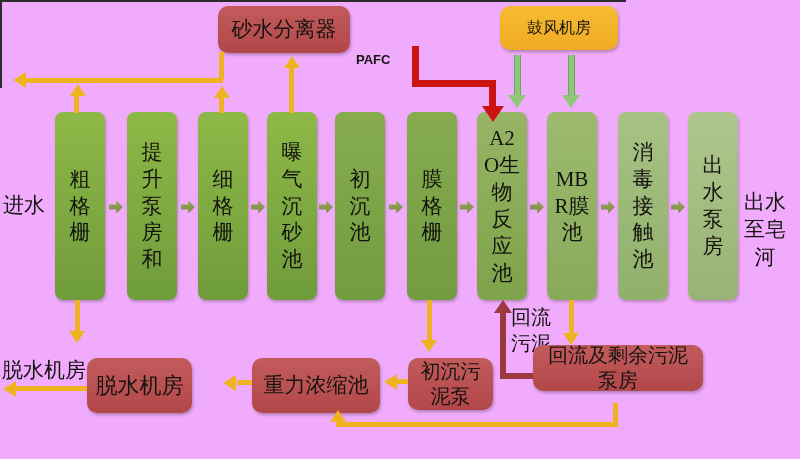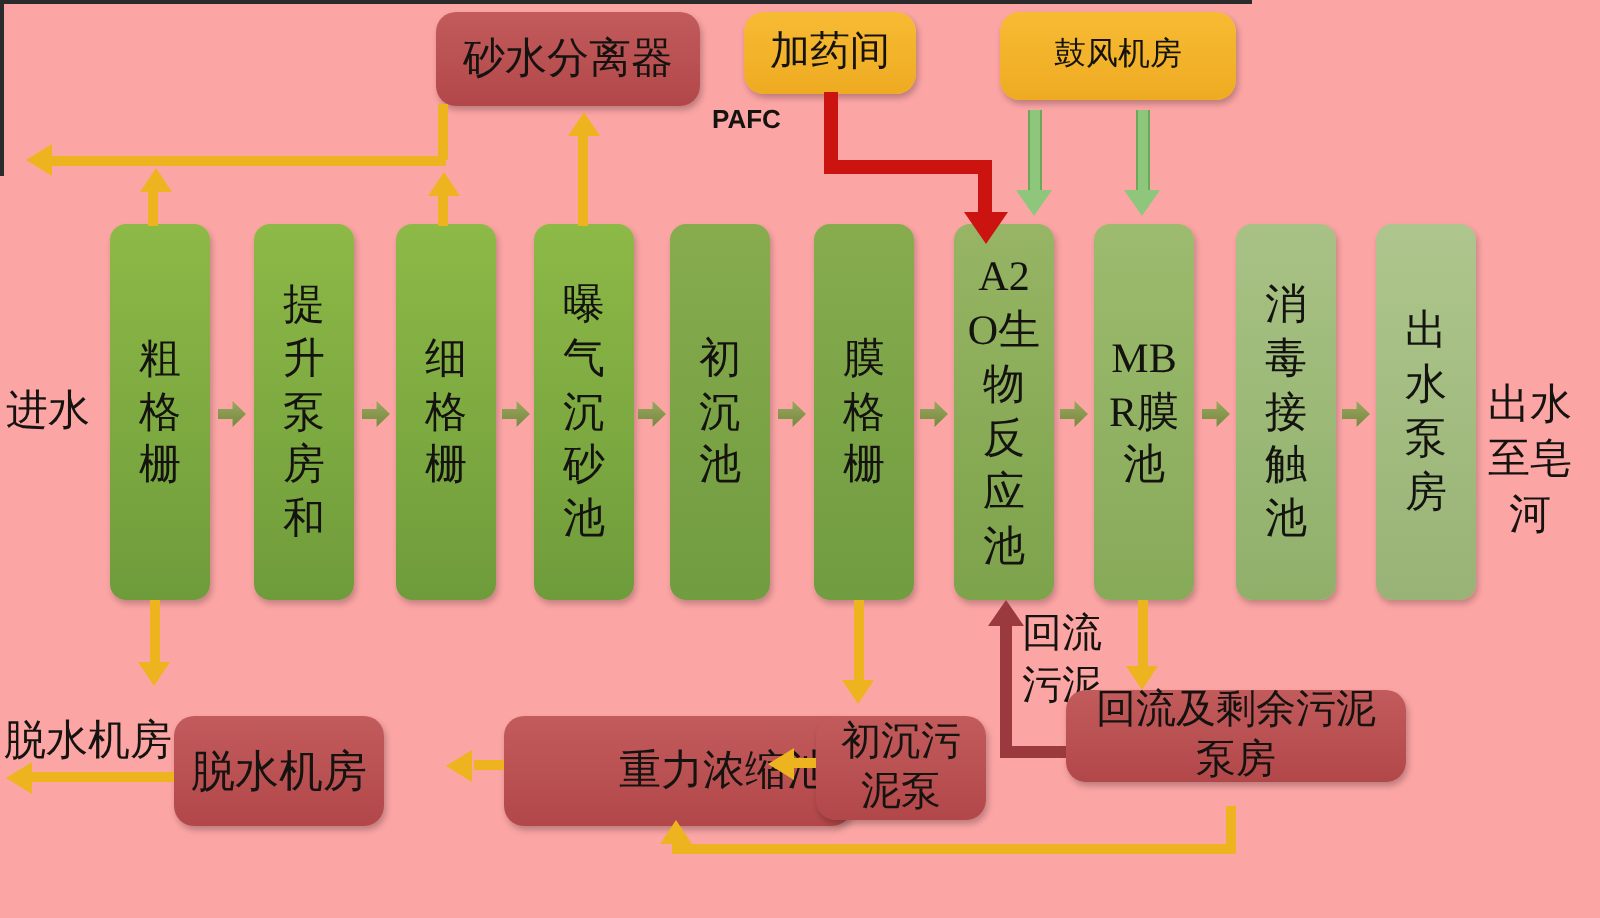--- a/index.html
+++ b/index.html
@@ -1,17 +1,17 @@
 <!DOCTYPE html>
 <html><head>
 <meta charset="utf-8">
 <style>
   html,body{margin:0;padding:0;}
   .canvas{
-    position:relative;width:800px;height:459px;background:#fca5a5;overflow:hidden;
+    position:relative;width:800px;height:459px;background:#f0abfc;overflow:hidden;
     font-family:"Liberation Serif","DejaVu Serif",serif;color:#151310;text-decoration:underline;
   }
   
   .frame-top{position:absolute;left:0;top:0;width:626px;height:2px;background:#2b2b2b;}
   .frame-left{position:absolute;left:0;top:0;width:2px;height:88px;background:#2b2b2b;}
 
   
   .gnode{
     position:absolute;top:112px;width:50px;height:188px;border-radius:8px;
     display:flex;align-items:center;justify-content:center;
@@ -66,23 +66,20 @@
 <body>
 
 <div class="canvas">
 
   <div class="frame-top"></div>
   <div class="frame-left"></div>
 
   <div class="rbox" style="left:218px;top:6px;width:132px;height:47px;">
     <span class="blabel">砂水分离器</span>
   </div>
-  <div class="ybox" style="left:372px;top:6px;width:86px;height:41px;font-size:20px;">
-    <span class="blabel">加药间</span>
-  </div>
   <div class="ybox" style="left:500px;top:6px;width:118px;height:44px;font-size:16px;">
     <span class="blabel">鼓风机房</span>
   </div>
 
   <div class="tlabel" style="left:3px;top:192px;">进水</div>
   <div class="tlabel" style="left:744px;top:189px;text-align:center;">出水
 至皂
 河</div>
   <div class="tlabel" style="left:2px;top:357px;">脱水机房</div>
   <div class="tlabel pafc" style="left:356px;top:52px;">PAFC</div>
@@ -156,21 +153,21 @@
   <div class="carrow" style="left:319px;"></div>
   <div class="carrow" style="left:389px;"></div>
   <div class="carrow" style="left:460px;"></div>
   <div class="carrow" style="left:530px;"></div>
   <div class="carrow" style="left:601px;"></div>
   <div class="carrow" style="left:671px;"></div>
 
   <div class="rbox" style="left:87px;top:358px;width:105px;height:55px;font-size:22px;">
     <span class="blabel">脱水机房</span>
   </div>
-  <div class="rbox" style="left:252px;top:358px;width:128px;height:55px;padding-left:46px;">
+  <div class="rbox" style="left:252px;top:358px;width:128px;height:55px;">
     <span class="blabel">重力浓缩池</span>
   </div>
   <div class="rbox" style="left:408px;top:358px;width:85px;height:52px;font-size:20px;">
     <span class="blabel">初沉污
 泥泵</span>
   </div>
   <div class="rbox" style="left:533px;top:345px;width:170px;height:46px;font-size:20px;">
     <span class="blabel">回流及剩余污泥
 泵房</span>
   </div>

